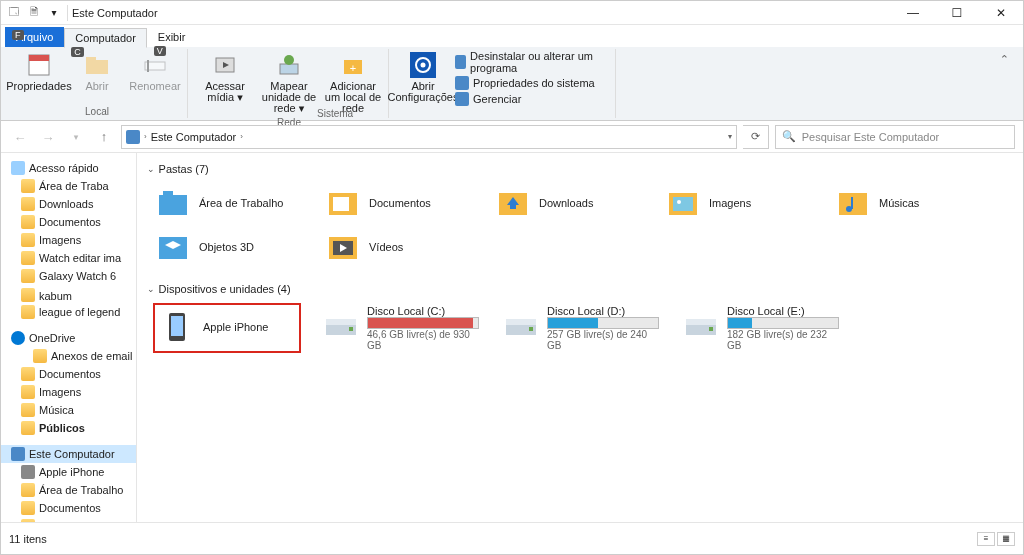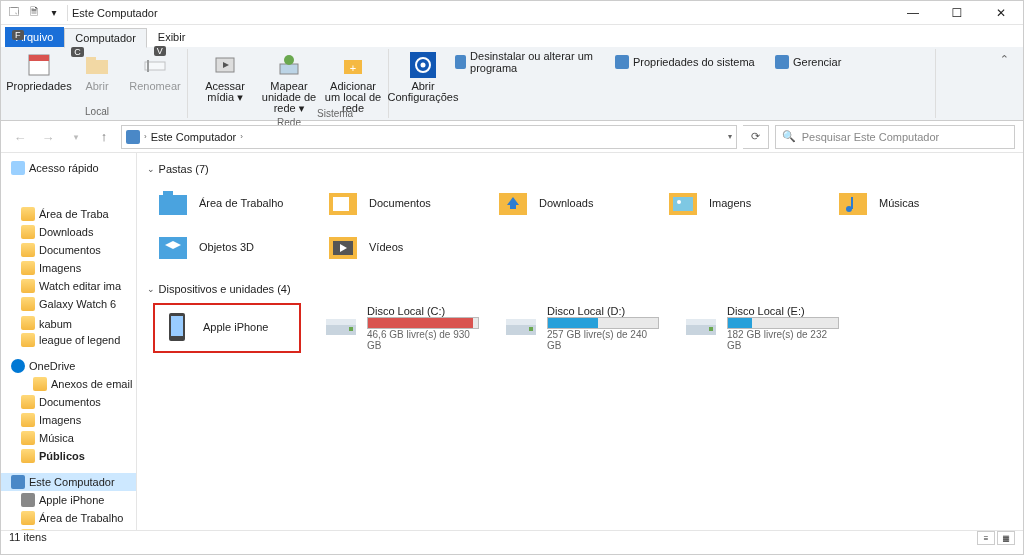--- a/index.html
+++ b/index.html
@@ -53,21 +53,21 @@
 .drive{width:160px;display:flex;gap:8px;padding:2px}
 .drive .tico{width:36px;height:36px;flex-shrink:0}
 .drive-info{flex:1;display:flex;flex-direction:column;gap:0}
 .bar{height:12px;border:1px solid #bbb;background:#e9e9e9;position:relative}
 .bar .fill{position:absolute;left:0;top:0;bottom:0}
 .bar .fill.red{background:#d9534f}
 .bar .fill.blue{background:#26a0da}
 .drive-sub{font-size:10px;color:#666}
 .hilite{border:2px solid #d9261c;padding:2px}
 
-.status{height:24px;border-top:1px solid #e5e5e5;display:flex;padding:0 8px;font-size:10px;color:#555}
+.status{height:32px;border-top:1px solid #e5e5e5;display:flex;align-items:center;padding:0 8px;font-size:10px;color:#555}
 .status .views{margin-left:auto;display:flex;gap:2px}
 .status .vbtn{width:18px;height:14px;border:1px solid #ccc;font-size:8px;display:flex;align-items:center;justify-content:center}
 
 .ico-folder{background:linear-gradient(#ffd97a,#f5b942);border-radius:2px}
 .ico-ql{background:#9ad0ff;border-radius:2px}
 .ico-od{background:#0078d4;border-radius:50%}
 .ico-pc{background:#4a88c7;border-radius:2px}
 .ico-dev{background:#888;border-radius:2px}
 svg{display:block}
 </style>
@@ -166,21 +166,21 @@
     <div class="ribitem">
       <div class="ico">
         <svg width="26" height="26">
             <rect width="26" height="26" fill="#1157b3"></rect>
             <circle cx="13" cy="13" r="7" fill="none" stroke="#fff" stroke-width="2"></circle>
             <circle cx="13" cy="13" r="2.5" fill="#fff"></circle>
           </svg>
       </div>
       <span>Abrir Configurações</span>
     </div>
-    <div style="display:flex;flex-direction:row;justify-content:center" id="rg-sys-small">
+    <div style="display:flex;flex-direction:column;justify-content:center" id="rg-sys-small">
         <div class="ribitem-sm">
           <div class="ico ico-pc"></div>
           <span>Desinstalar ou alterar um programa</span>
         </div>
         <div class="ribitem-sm">
           <div class="ico ico-pc"></div>
           <span>Propriedades do sistema</span>
         </div>
         <div class="ribitem-sm">
           <div class="ico ico-pc"></div>
@@ -212,21 +212,21 @@
     <span style="color:#888">Pesquisar Este Computador</span>
   </div>
 </div>
 
 <div class="body">
   <div class="tree" id="tree">
       <div class="tree-item" style="padding-left: 10px;">
         <div class="ti ico-ql"></div>
         <span>Acesso rápido</span>
       </div>
-      <div class="tree-item" style="padding-left: 20px; margin-top: 28px;">
+      <div class="tree-item" style="padding-left: 20px;">
         <div class="ti ico-folder"></div>
         <span>Área de Traba</span>
       </div>
       <div class="tree-item" style="padding-left: 20px;">
         <div class="ti ico-folder"></div>
         <span>Downloads</span>
       </div>
       <div class="tree-item" style="padding-left: 20px;">
         <div class="ti ico-folder"></div>
         <span>Documentos</span>

